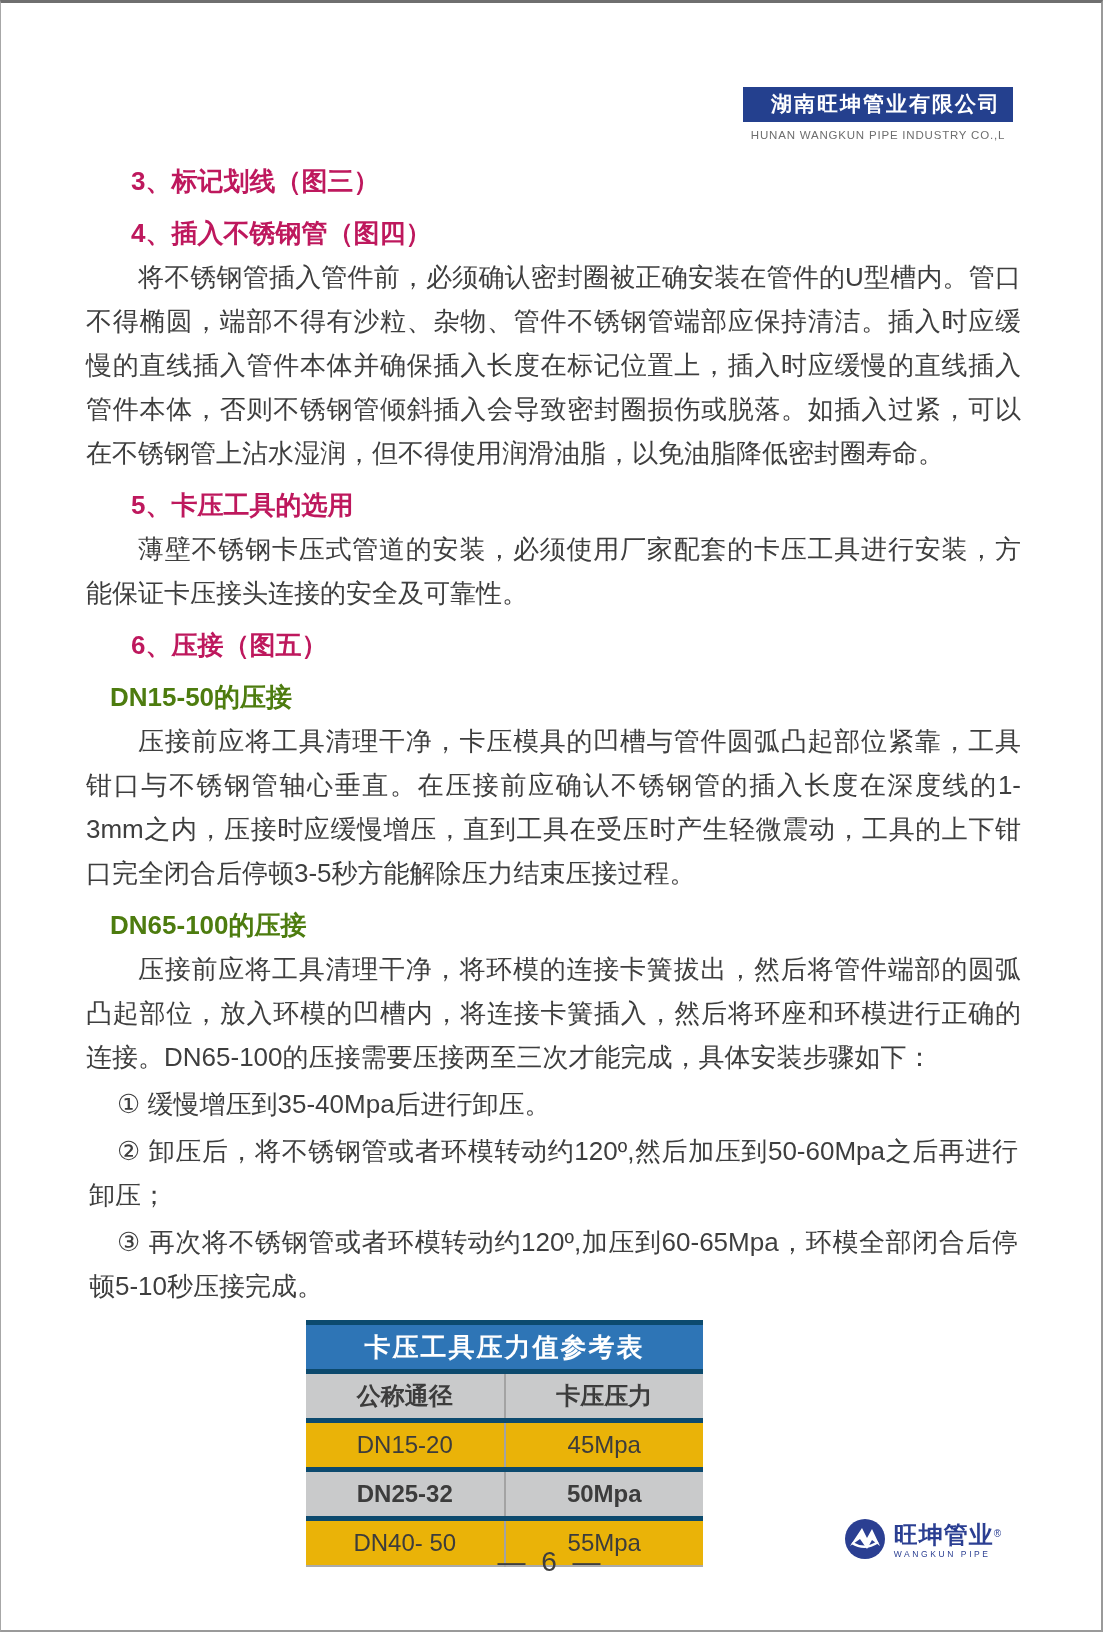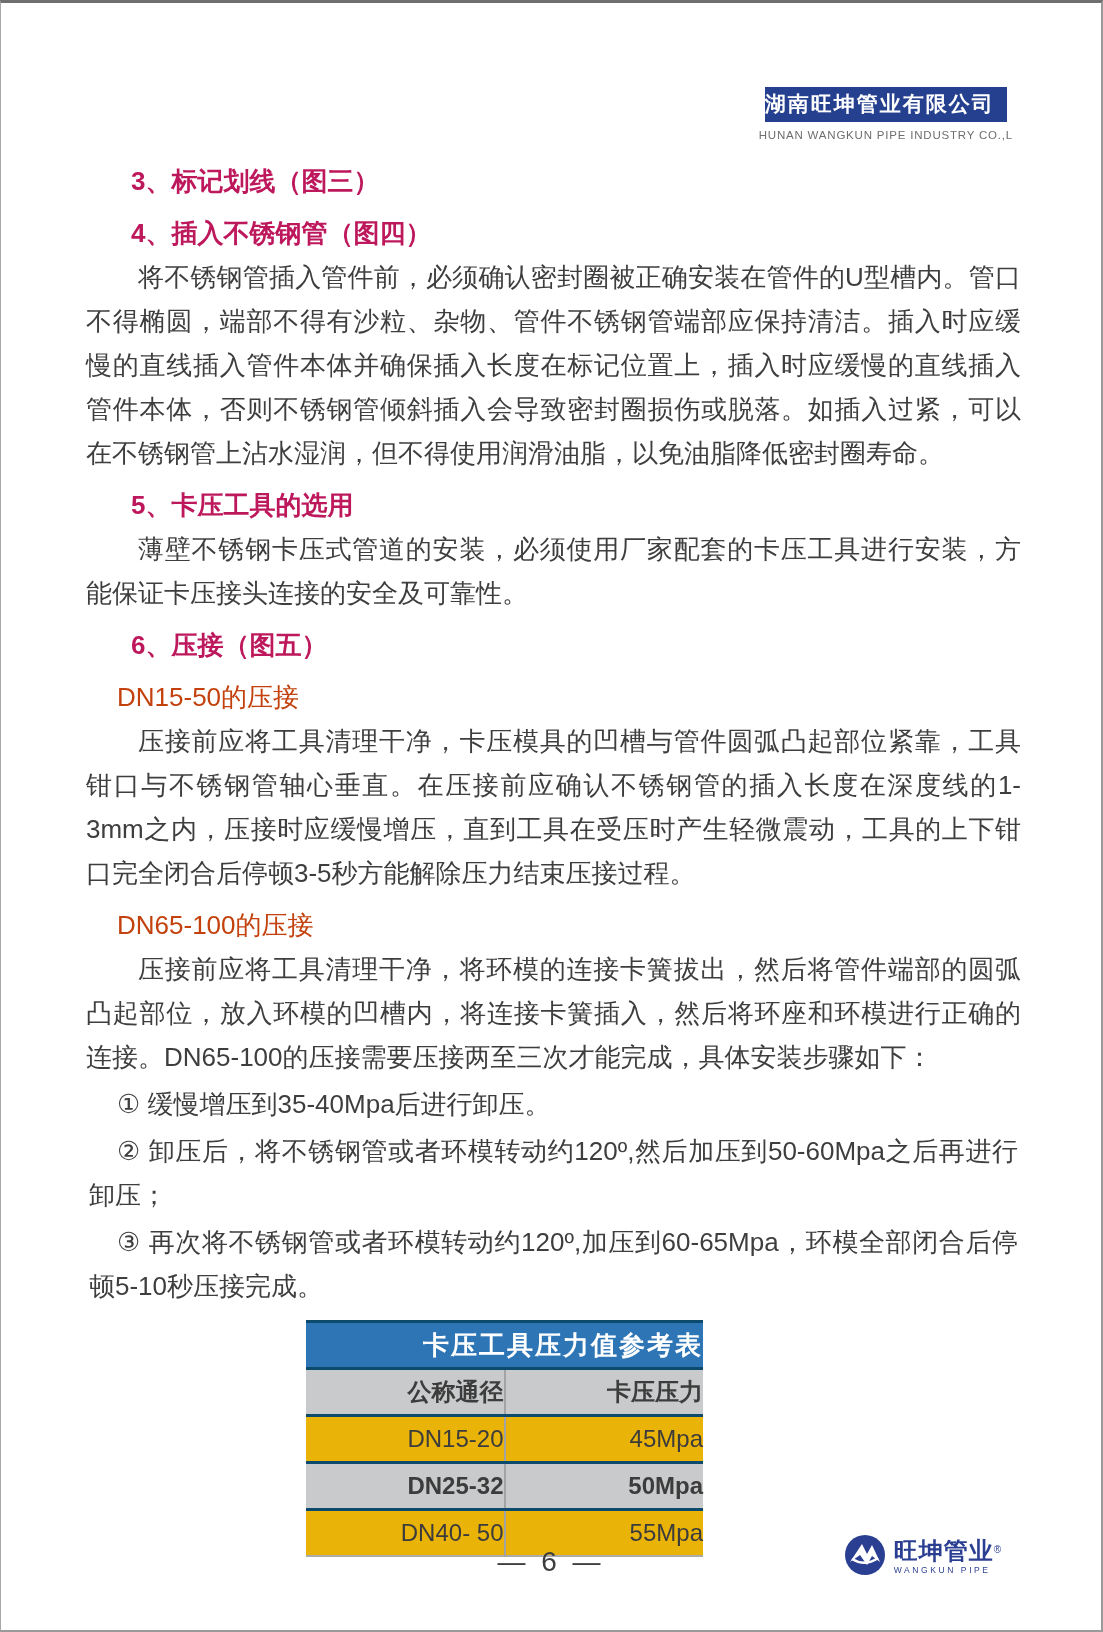--- a/index.html
+++ b/index.html
@@ -17,63 +17,63 @@
     color:#3e3e3e;
     overflow:hidden;
   }
   
   .header{position:absolute;top:84px;right:88px;text-align:center;}
   .company-box{
     display:inline-block;
     background:#24408e;color:#ffffff;
     font-family:"Liberation Serif","DejaVu Serif",serif;
     font-size:21px;font-weight:bold;letter-spacing:2px;
-    padding:3px 12px 4px 0;
+    padding:3px 12px 4px 28px;
   }
   .company-en{
     margin-top:7px;color:#6e6e6e;font-size:11.5px;letter-spacing:0.8px;
     font-family:"Liberation Sans","DejaVu Sans",sans-serif;
   }
   
   .content{
     position:absolute;top:148px;left:85px;width:935px;
     font-size:26px;line-height:44px;text-align:justify;
   }
   .heading{
     font-weight:bold;color:#be185d;
     margin:8px 0 0 45px;
   }
   .subheading{
-    font-weight:normal;color:#c2410c;
-    margin:8px 0 0 31px;
+    font-weight:bold;color:#4d7c0f;
+    margin:8px 0 0 24px;
   }
   .para{margin:0;text-indent:52px;}
   .step{margin:3px;text-indent:28px;}
   
   .ref-table{
     margin:12px 0 0 220px;
     width:397px;border-collapse:collapse;table-layout:fixed;
     text-align:center;font-size:24px;color:#3c3c3c;
     border-bottom:2px solid #ababab;
   }
   .ref-table .title-cell{
     background:#2e75b6;color:#ffffff;font-weight:bold;font-size:26px;
     height:41px;letter-spacing:2px;
   }
-  .ref-table td{height:29px;padding:0;border-top:3px solid #0c4a6e;text-align:right;}
+  .ref-table td{height:29px;padding:0;border-top:5px solid #0c4a6e;}
   .ref-table td.c1{border-right:2px solid #a3a3a3;}
   .row-gray td{background:#c9cacb;font-weight:bold;}
   .row-white td{background:#eab308;}
   
   .page-num{
     position:absolute;bottom:52px;left:0;width:100%;
     text-align:center;font-size:28px;color:#3e3e3e;letter-spacing:4px;
   }
   .logo{
-    position:absolute;right:100px;bottom:48px;
+    position:absolute;right:100px;bottom:64px;
     display:flex;align-items:center;color:#2b3f92;
   }
   .logo-text{margin-left:6px;line-height:1;}
   .logo-cn{font-size:24px;font-weight:bold;letter-spacing:1px;white-space:nowrap;}
   .logo-reg{font-size:10px;vertical-align:super;}
   .logo-en{font-size:8.5px;letter-spacing:2.6px;margin-top:3px;white-space:nowrap;}
 </style>
 </head>
 <body>
 

